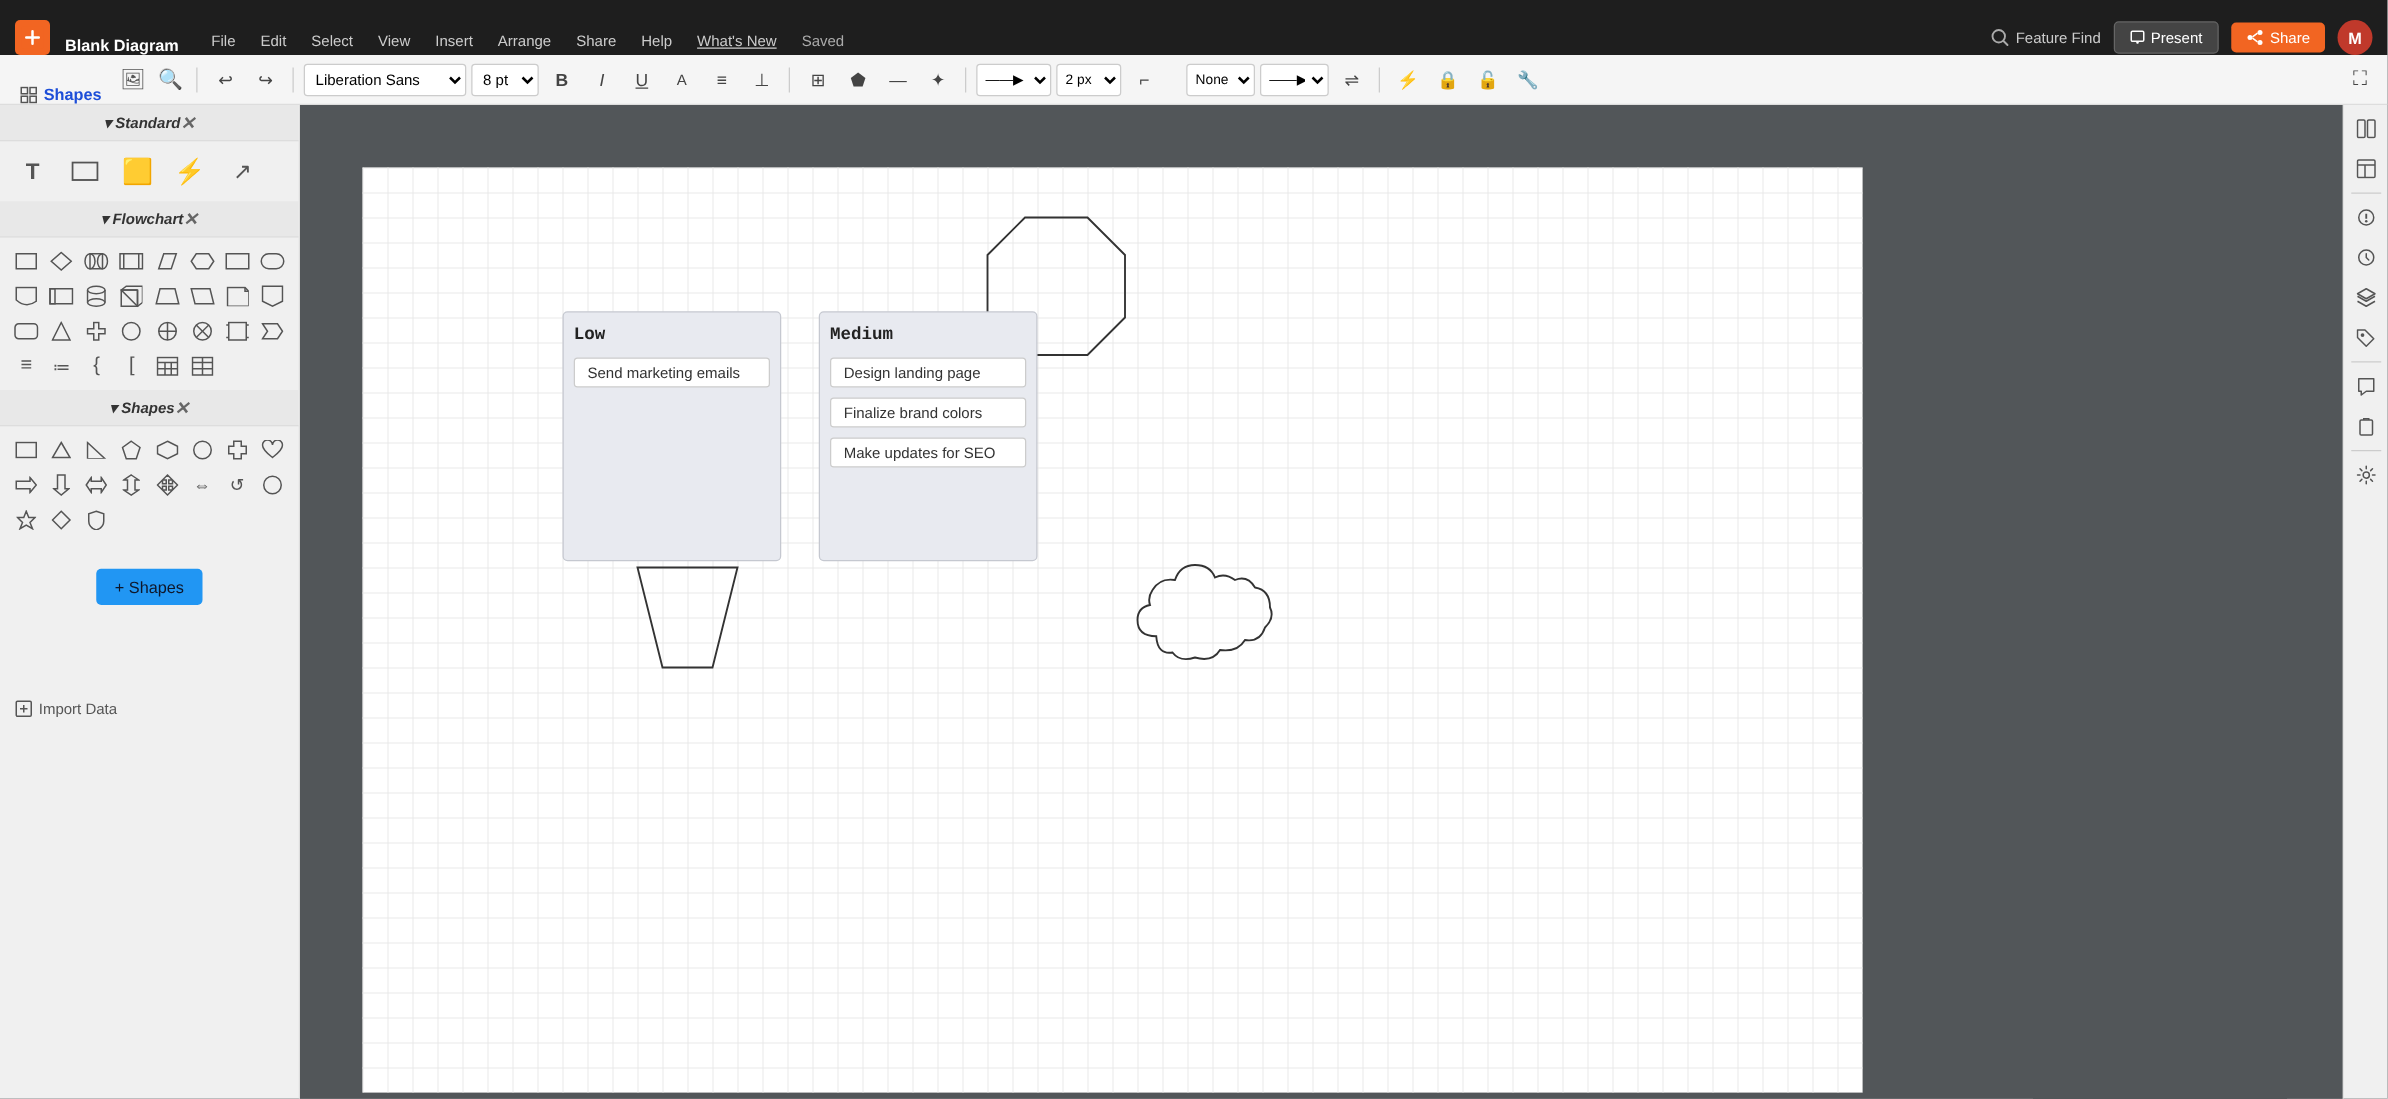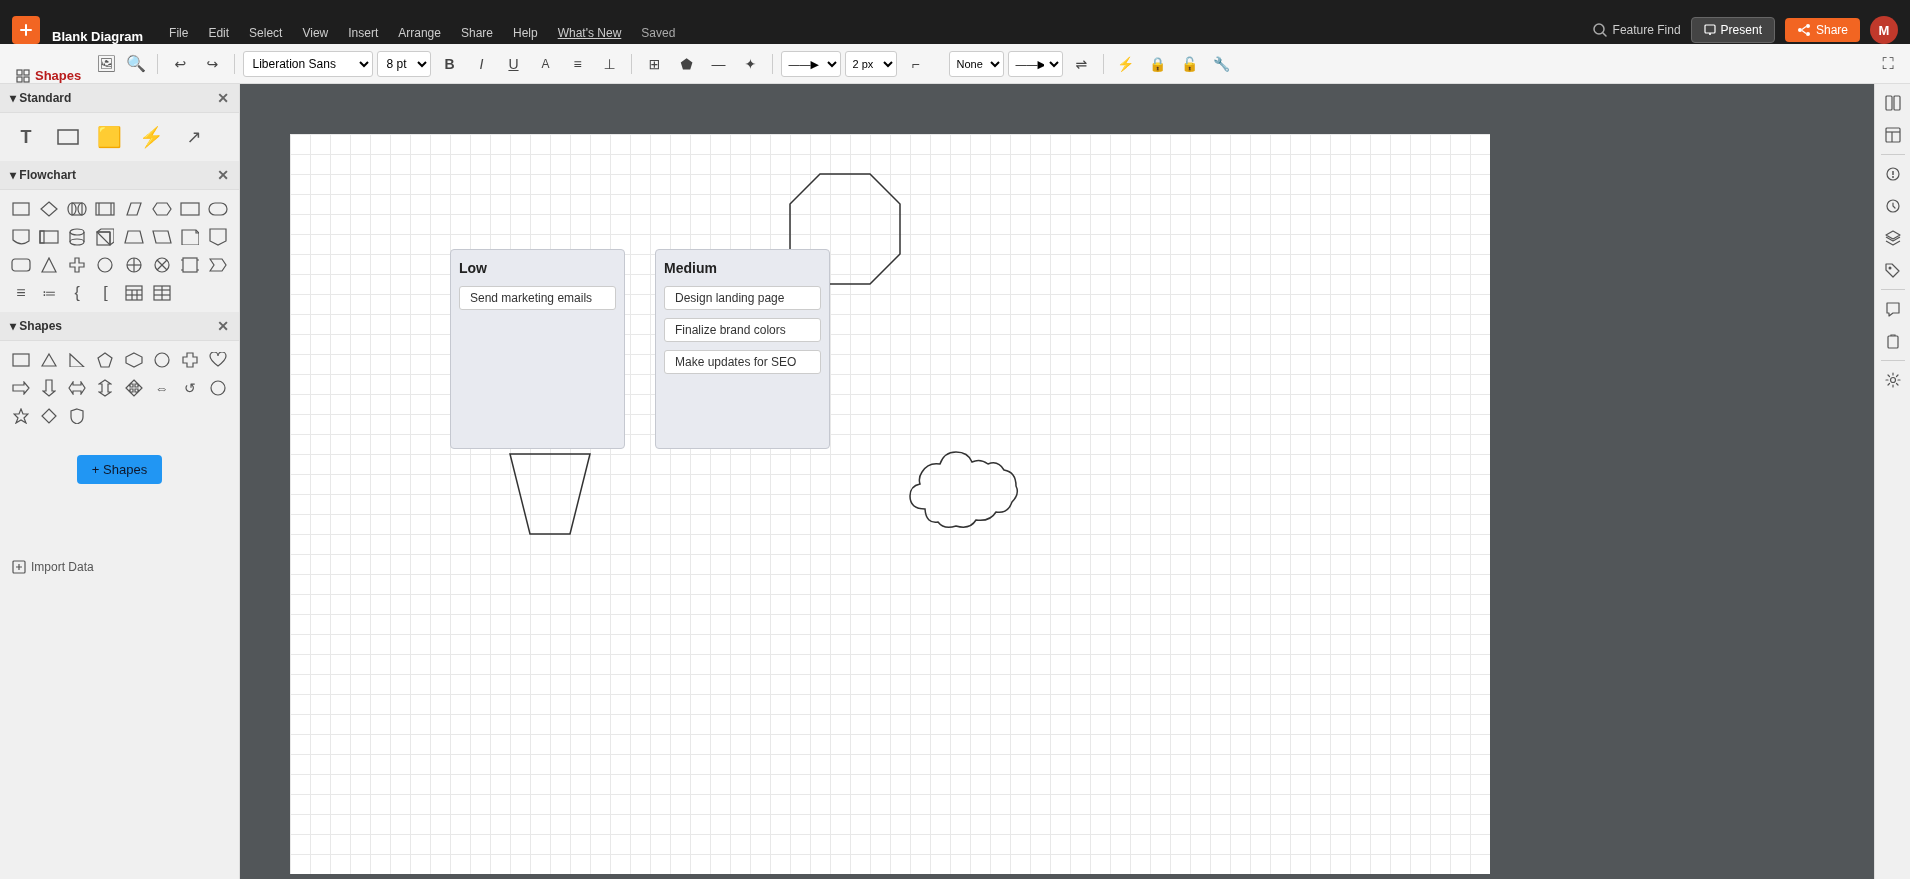--- a/index.html
+++ b/index.html
@@ -49,35 +49,35 @@
     }
     .toolbar-separator { width: 1px; height: 20px; background: #ccc; margin: 0 4px; }
     #font-select {
       border: 1px solid #ccc; border-radius: 3px; padding: 2px 4px;
       font-size: 12px; background: white; height: 26px; min-width: 130px;
     }
     #font-size-select {
       border: 1px solid #ccc; border-radius: 3px; padding: 2px 4px;
       font-size: 12px; background: white; height: 26px; width: 54px;
     }
-    .shapes-toggle { display: flex; align-items: center; gap: 5px; font-size: 13px; font-weight: bold; color: #b91c1c; padding: 0 8px; margin-top: 24px; }
+    .shapes-toggle { display: flex; align-items: center; gap: 5px; font-size: 13px; font-weight: bold; color: #1d4ed8; padding: 0 8px; margin-top: 24px; }
     .icon-btn { font-size: 16px; cursor: pointer; color: #555; padding: 3px; border-radius: 3px; }
 
     
     #main-layout { display: flex; height: calc(879px - 44px - 40px); }
 
     
     #left-panel {
       width: 240px; background: #f0f0f0; border-right: 1px solid #ddd;
       overflow-y: auto; flex-shrink: 0;
     }
     .section-header {
-      display: flex; align-items: center; justify-content: space-between;
+      display: flex; align-items: center; justify-content: center;
       padding: 6px 10px; font-size: 12px; font-weight: bold; color: #333;
-      border-bottom: 1px solid #ddd; background: #e8e8e8;
+      border-bottom: 1px solid #ddd; background: #e8e8e8; font-style: italic;
     }
     .section-close { cursor: pointer; color: #666; font-size: 14px; }
     .shape-grid {
       display: grid; grid-template-columns: repeat(8, 1fr);
       padding: 6px 8px; gap: 2px;
     }
     .shape-item {
       width: 26px; height: 26px; display: flex; align-items: center; justify-content: center;
       cursor: pointer; border-radius: 3px; font-size: 13px; color: #444;
     }
@@ -113,21 +113,21 @@
       background-size: 20px 20px;
     }
 
     
     .kanban-col {
       position: absolute;
       width: 175px; min-height: 200px;
       background: #e8eaf0; border: 1px solid #c5c8d0; border-radius: 4px;
       padding: 10px 8px;
     }
-    .kanban-col-title { font-weight: bold; font-size: 14px; margin-bottom: 10px; color: #222; }
+    .kanban-col-title { font-weight: bold; font-size: 14px; margin-bottom: 10px; color: #222; font-family: Liberation Mono, monospace; }
     .kanban-card {
       background: white; border: 1px solid #ccc; border-radius: 3px;
       padding: 4px 10px; margin-bottom: 8px; font-size: 12px; color: #333;
       cursor: pointer;
     }
 
     
     .octagon-shape {
       position: absolute;
       width: 120px; height: 120px;

